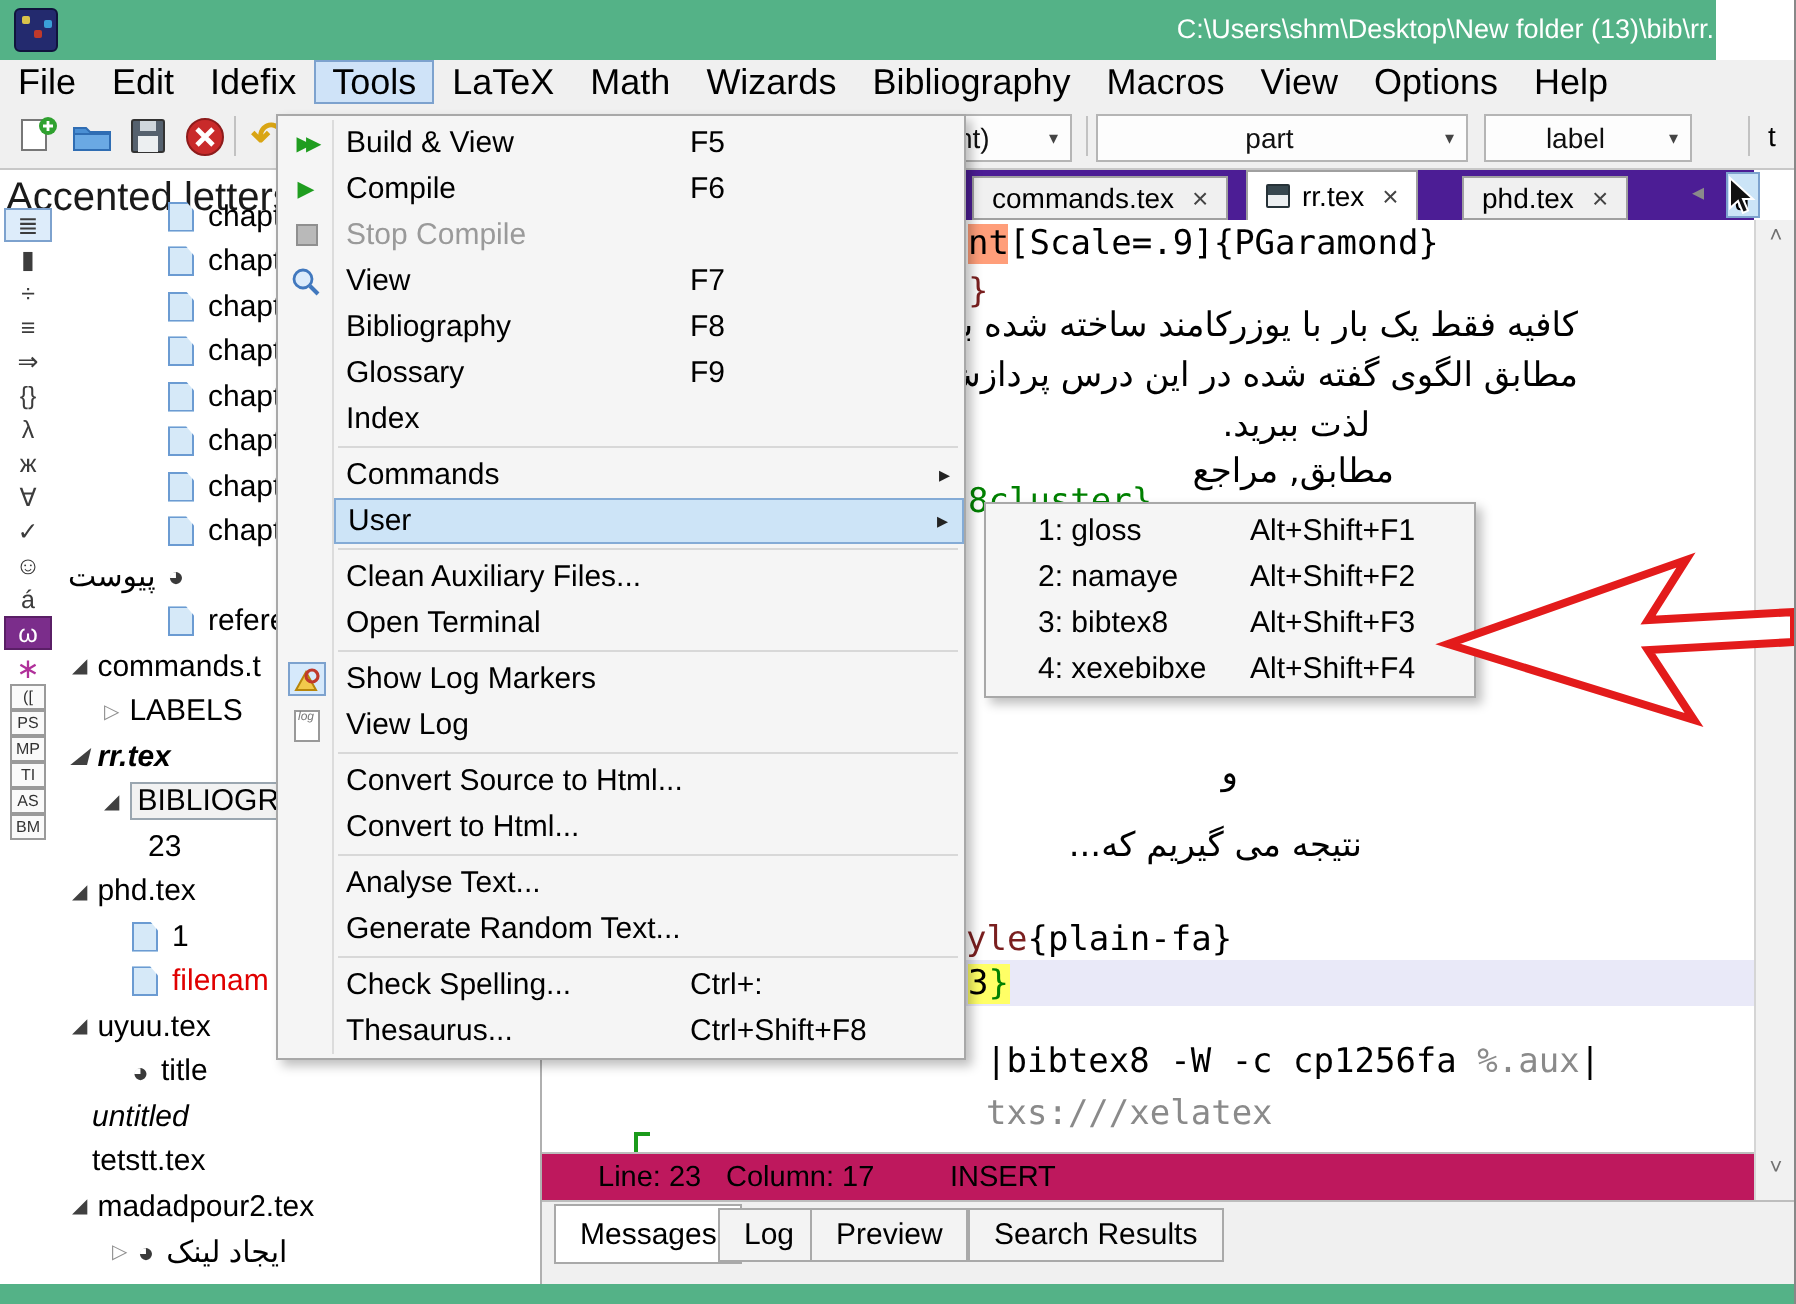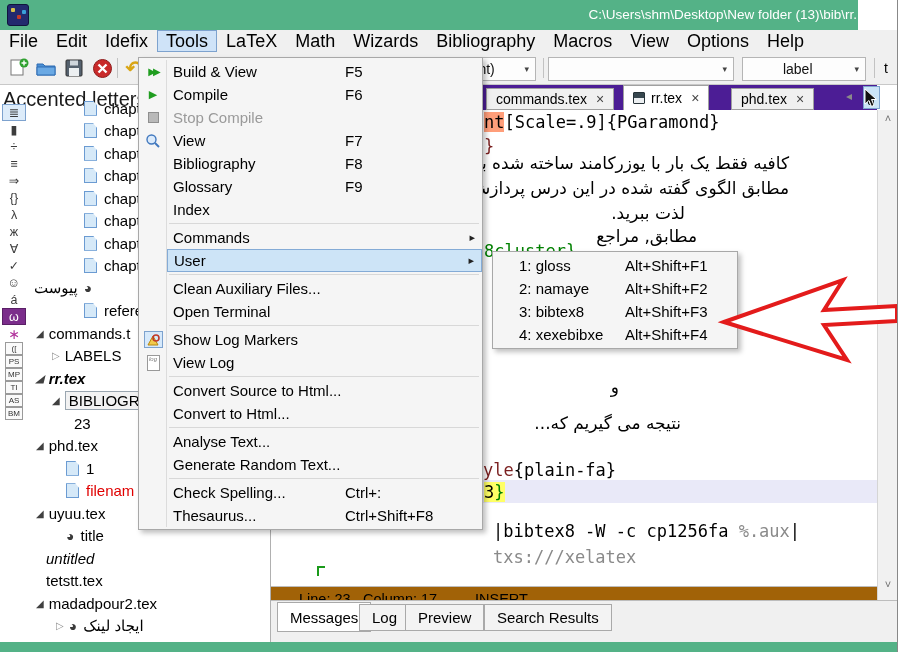--- a/index.html
+++ b/index.html
@@ -86,22 +86,22 @@
   .curline { position:absolute; left:0; width:606px; height:23px; background:#e9e9f8; }
   .gmark { position:absolute; left:46px; top:456px; width:8px; height:12px;
            border-left:2px solid #1a9a1a; border-top:2px solid #1a9a1a; }
 
   
   .vsb { position:absolute; left:877px; top:110px; width:20px; height:490px; background:#f1f1f1; border-left:1px solid #d5d5d5; }
   .vsb .up, .vsb .dn { position:absolute; left:0; width:20px; height:18px; text-align:center; color:#707070; font-size:11px; }
   .vsb .up { top:2px; } .vsb .dn { bottom:4px; }
 
   
-  .statusbar { position:absolute; left:271px; top:576px; width:606px; height:24px; background:#a16207;
-               border-top:1px solid #bdbdbd; font-size:14.5px; color:#000;margin-top:10px; }
+  .statusbar { position:absolute; left:271px; top:576px; width:606px; height:24px; background:#be185d;
+               border-top:1px solid #bdbdbd; font-size:14.5px; color:#000; }
   .statusbar span { position:absolute; top:4px; }
 
   
   .bpanel { position:absolute; left:271px; top:600px; width:751px; height:42px; background:#f0f0f0; border-top:1px solid #bdbdbd; }
   .ptab { position:absolute; top:3px; height:27px; background:#f3f3f3; border:1px solid #a9a9a9;
           font-size:15px; display:flex; align-items:center; padding:0 12px; color:#000; }
   .ptab.active { background:#ffffff; height:30px; top:1px; }
   .pclose { position:absolute; right:10px; top:7px; color:#555; font-size:15px; }
 
   .bottomstrip { position:absolute; left:0; top:642px; width:898px; height:10px; background:#54b287; }
@@ -192,23 +192,24 @@
   <div class="tbtn" style="left:121px">
     <span class="undo-glyph">↶</span>
   </div>
   <div class="tsep" style="left:446px"></div>
   <div class="combo leftal" style="left:452px;width:84px">
     <span class="cval">\right)</span>
     <span class="dd">▾</span>
   </div>
   <div class="tsep" style="left:543px"></div>
   <div class="combo" style="left:548px;width:186px">
+    <span class="cval">part</span>
     <span class="dd">▾</span>
   </div>
-  <div class="combo" style="left:742px;width:124px">
+  <div class="combo" style="left:742px;width:104px">
     <span class="cval">label</span>
     <span class="dd">▾</span>
   </div>
   <div class="tsep" style="left:874px"></div>
   <div style="position:absolute;left:884px;top:60px;font-size:14px">t</div>
 
   <div class="side-header">Accented letters</div>
   <div class="strip">
     <div class="sico sel">≣</div>
     <div class="sico">▮</div>

